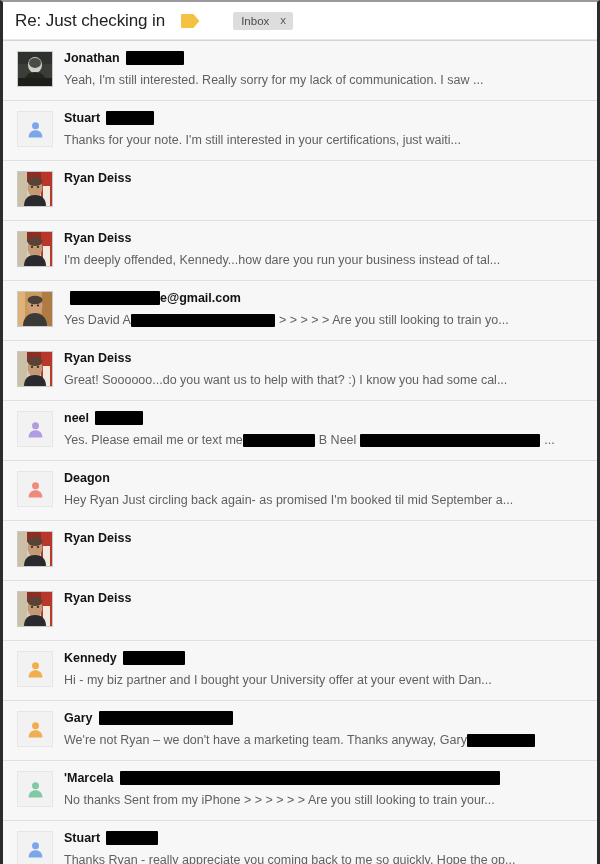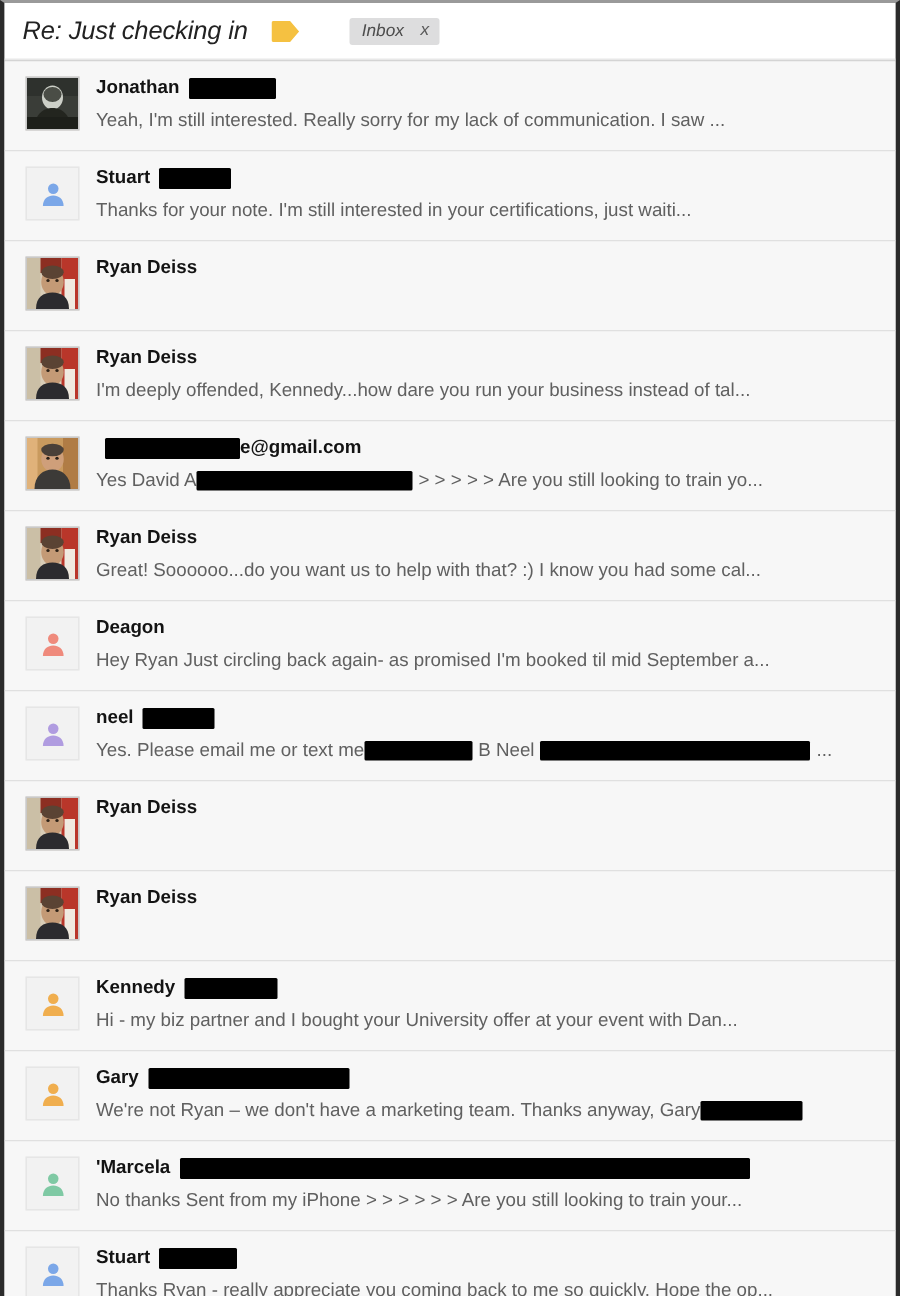--- a/index.html
+++ b/index.html
@@ -30,21 +30,20 @@
 
   
   .thread-header {
     height: 38px;
     box-sizing: border-box;
     display: flex;
     align-items: center;
     padding: 0 0 0 12px;
     background: #ffffff;
     border-bottom: 1px solid #e8e8e8;
-    font-style: italic;
   }
   .thread-subject {
     font-size: 17px;
     color: #222222;
     letter-spacing: -0.1px;
     white-space: nowrap;
   }
   .label-icon {
     margin-left: 16px;
     width: 19px;
@@ -122,21 +121,20 @@
     flex: 1 1 auto;
   }
   .msg-sender {
     font-size: 12.5px;
     font-weight: bold;
     color: #131313;
     line-height: 15px;
     height: 15px;
     white-space: nowrap;
     display: flex;
-    align-items: center;
   }
   .msg-snippet {
     margin-top: 6px;
     font-size: 12.5px;
     color: #606060;
     line-height: 15px;
     height: 16px;
     white-space: nowrap;
     display: flex;
     align-items: center;
@@ -308,57 +306,57 @@
           </div>
           <div class="msg-snippet">
             <span>Great! Soooooo...do you want us to help with that? :) I know you had some cal...</span>
           </div>
         </div>
       </div>
       <div class="message-row">
         <div class="avatar glyph">
           <span>
             <svg width="17" height="17" viewBox="0 0 17 17" xmlns="http://www.w3.org/2000/svg">
-              <circle cx="8.5" cy="4.8" r="3.5" fill="#ef8a7c"></circle>
-              <path d="M1.6 16.4 C1.6 11.6 4.9 9.3 8.5 9.3 C12.1 9.3 15.4 11.6 15.4 16.4 Z" fill="#ef8a7c"></path>
-            </svg>
-          </span>
-        </div>
-        <div class="msg-body">
-          <div class="msg-sender">
-            <span>Deagon</span>
-          </div>
-          <div class="msg-snippet">
-            <span>Hey Ryan Just circling back again- as promised I'm booked til mid September a...</span>
-          </div>
-        </div>
-      </div>
-      <div class="message-row">
-        <div class="avatar glyph">
-          <span>
-            <svg width="17" height="17" viewBox="0 0 17 17" xmlns="http://www.w3.org/2000/svg">
               <circle cx="8.5" cy="4.8" r="3.5" fill="#b09ce0"></circle>
               <path d="M1.6 16.4 C1.6 11.6 4.9 9.3 8.5 9.3 C12.1 9.3 15.4 11.6 15.4 16.4 Z" fill="#b09ce0"></path>
             </svg>
           </span>
         </div>
         <div class="msg-body">
           <div class="msg-sender">
             <span>neel</span>
             <span class="redact" style="width:48px"></span>
           </div>
           <div class="msg-snippet">
             <span>Yes. Please email me or text me</span>
             <span class="redact" style="width:72px"></span>
             <span class="sp"></span>
             <span>B Neel</span>
             <span class="sp"></span>
             <span class="redact" style="width:180px"></span>
             <span class="sp"></span>
             <span>...</span>
+          </div>
+        </div>
+      </div>
+      <div class="message-row">
+        <div class="avatar glyph">
+          <span>
+            <svg width="17" height="17" viewBox="0 0 17 17" xmlns="http://www.w3.org/2000/svg">
+              <circle cx="8.5" cy="4.8" r="3.5" fill="#ef8a7c"></circle>
+              <path d="M1.6 16.4 C1.6 11.6 4.9 9.3 8.5 9.3 C12.1 9.3 15.4 11.6 15.4 16.4 Z" fill="#ef8a7c"></path>
+            </svg>
+          </span>
+        </div>
+        <div class="msg-body">
+          <div class="msg-sender">
+            <span>Deagon</span>
+          </div>
+          <div class="msg-snippet">
+            <span>Hey Ryan Just circling back again- as promised I'm booked til mid September a...</span>
           </div>
         </div>
       </div>
       <div class="message-row">
         <div class="avatar photo">
           <svg class="ph" width="34" height="34" viewBox="0 0 34 34" xmlns="http://www.w3.org/2000/svg">
             <rect width="34" height="34" fill="#d9cdb8"></rect>
             <rect x="0" y="0" width="9" height="34" fill="#cbbfa6"></rect>
             <rect x="9" y="0" width="14" height="10" fill="#8c2e22"></rect>
             <rect x="23" y="0" width="11" height="34" fill="#b9362a"></rect>

